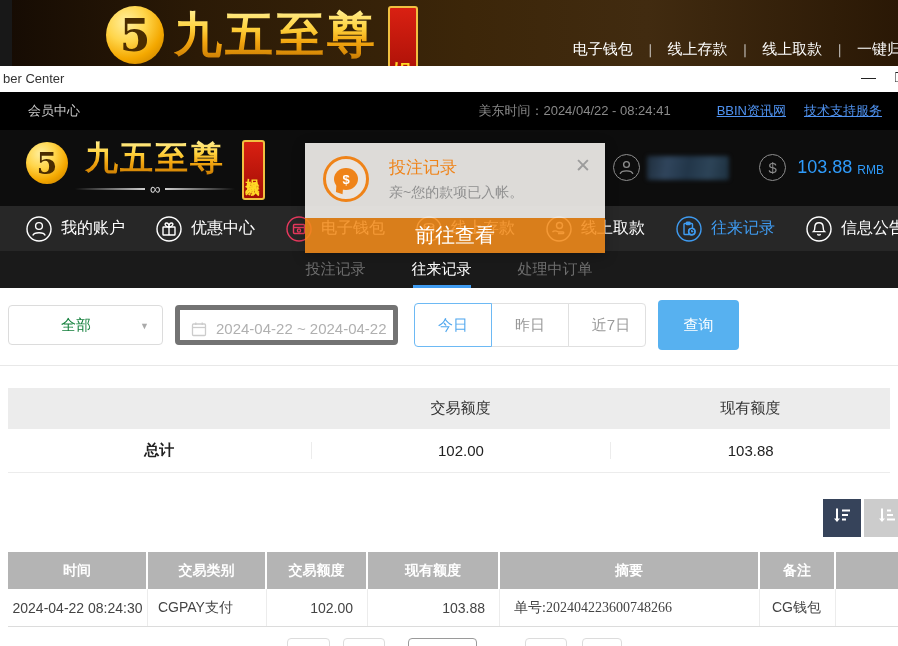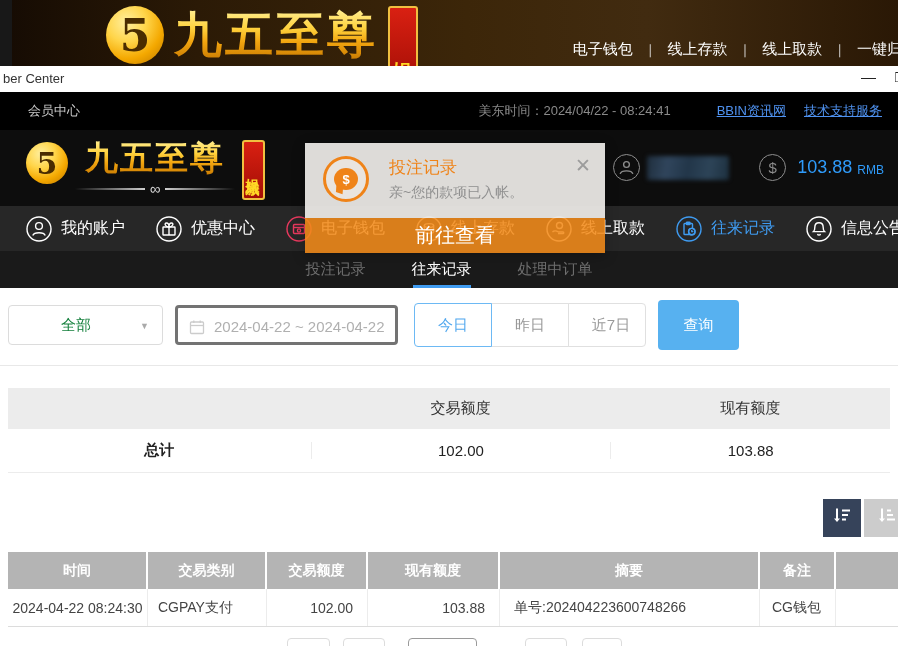--- a/index.html
+++ b/index.html
@@ -76,21 +76,21 @@
   .subtab { color:#6f6f6f; font-size:15px; cursor:pointer; position:relative; height:100%; display:flex; align-items:center; }
   .subtab.active { color:#fff; }
   .subtab.active::after { content:""; position:absolute; bottom:0; left:50%; transform:translateX(-50%);
     width:58px; height:3px; background:#3f9bf0; }
 
   
   .filter-row { display:flex; align-items:center; margin:12px 8px 0; }
   .sel-box { position:relative; width:155px; height:40px; border:1px solid #dcdcdc; border-radius:4px; cursor:pointer; background:#fff; }
   .sel-box .sel-val { position:absolute; left:16px; top:10px; font-size:15px; color:#15803d;margin-left:36px; }
   .sel-box .caret { position:absolute; right:13px; top:15px; font-size:9px; color:#aaa; }
-  .date-box { position:relative; margin-left:12px; width:223px; height:40px; border:3px solid #737373; border-radius:4px; cursor:text; background:#fff;text-decoration:underline; }
+  .date-box { position:relative; margin-left:12px; width:223px; height:40px; border:5px solid #737373; border-radius:4px; cursor:text; background:#fff;text-decoration:underline; }
   .date-box .cal { position:absolute; left:11px; top:11px; color:#ccc; }
   .date-box .dval { position:absolute; left:36px; top:10px; font-size:15px; color:#b0b0b0; white-space:nowrap; }
   .quick-group { display:flex; margin-left:8px; }
   .qbtn { width:78px; height:44px; border:1px solid #e0e0e0; background:#fff; color:#999; font-size:15px;
     display:flex; align-items:center; justify-content:center; cursor:pointer; margin-left:-1px; }
   .qbtn:first-child { border-radius:4px 0 0 4px; margin-left:8px; }
   .qbtn:last-child { border-radius:0 4px 4px 0;padding-left:8px; }
   .qbtn.active { border:1px solid #6db9f4; color:#52a8ee; position:relative; z-index:2; border-radius:4px 0 0 4px; }
   .search-btn { margin-left:12px; width:81px; height:50px; background:#57b1f0; border-radius:4px; color:#fff;
     font-size:15px; display:flex; align-items:center; justify-content:center; cursor:pointer; }
@@ -115,21 +115,21 @@
   .sort-btn.light { background:#cccccc; width:46px; margin-left:3px; margin-right:-12px; }
 
   
   .dtable { margin:15px 0 0 8px; width:902px; font-size:14px; }
   .thead { display:flex; background:#b4b4b4; height:37px; color:#fff; font-weight:bold; }
   .thead .tcell { display:flex; align-items:center; justify-content:center; border-right:2px solid #fff; }
   .thead .tcell:last-child { border-right:none; }
   .trow { display:flex; height:38px; color:#444; border-bottom:1px solid #dcdcdc; background:#fff; }
   .trow .tcell { display:flex; align-items:center; border-right:1px solid #ececec; }
   .trow .tcell:last-child { border-right:none; }
-  .w0 { width:140px; } .w1 { width:119px; } .w2 { width:101px; } .w3 { width:132px; } .w4 { width:260px; } .w5 { width:76px; } .w6 { flex:1; }
+  .w0 { width:140px; } .w1 { width:119px; } .w2 { width:101px; } .w3 { width:132px; } .w4 { width:260px;font-family:Liberation Serif, serif; } .w5 { width:76px; } .w6 { flex:1; }
   .trow .w0 { justify-content:center; }
   .trow .w1 { padding-left:10px; }
   .trow .w2, .trow .w3 { justify-content:flex-end; padding-right:14px; }
   .trow .w4 { padding-left:14px; }
   .trow .w5 { padding-left:12px; }
 
   
   .pg { position:absolute; height:28px; border:1px solid #dcdcdc; border-radius:4px; background:#fff; top:638px; cursor:pointer; }
   .pg1 { left:287px; width:43px; }
   .pg2 { left:343px; width:42px; }

